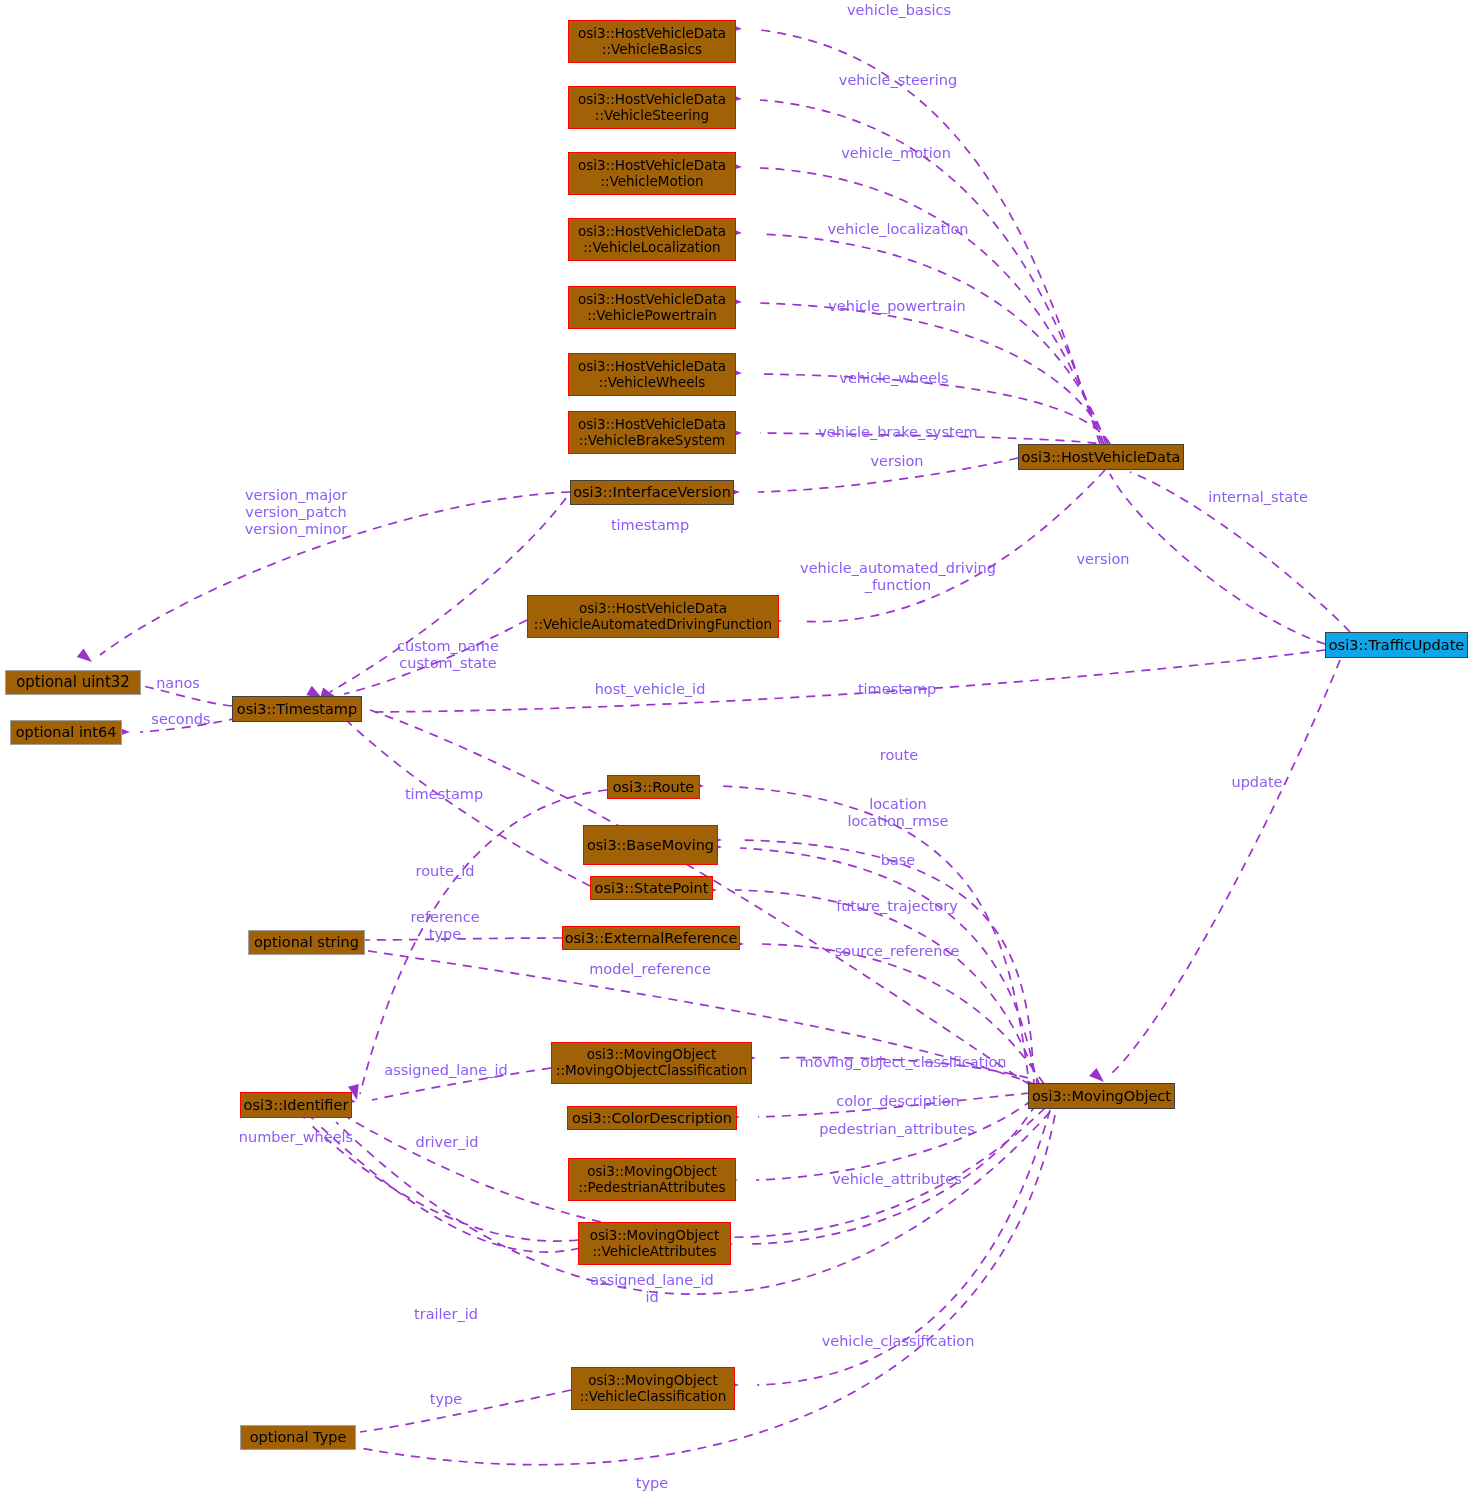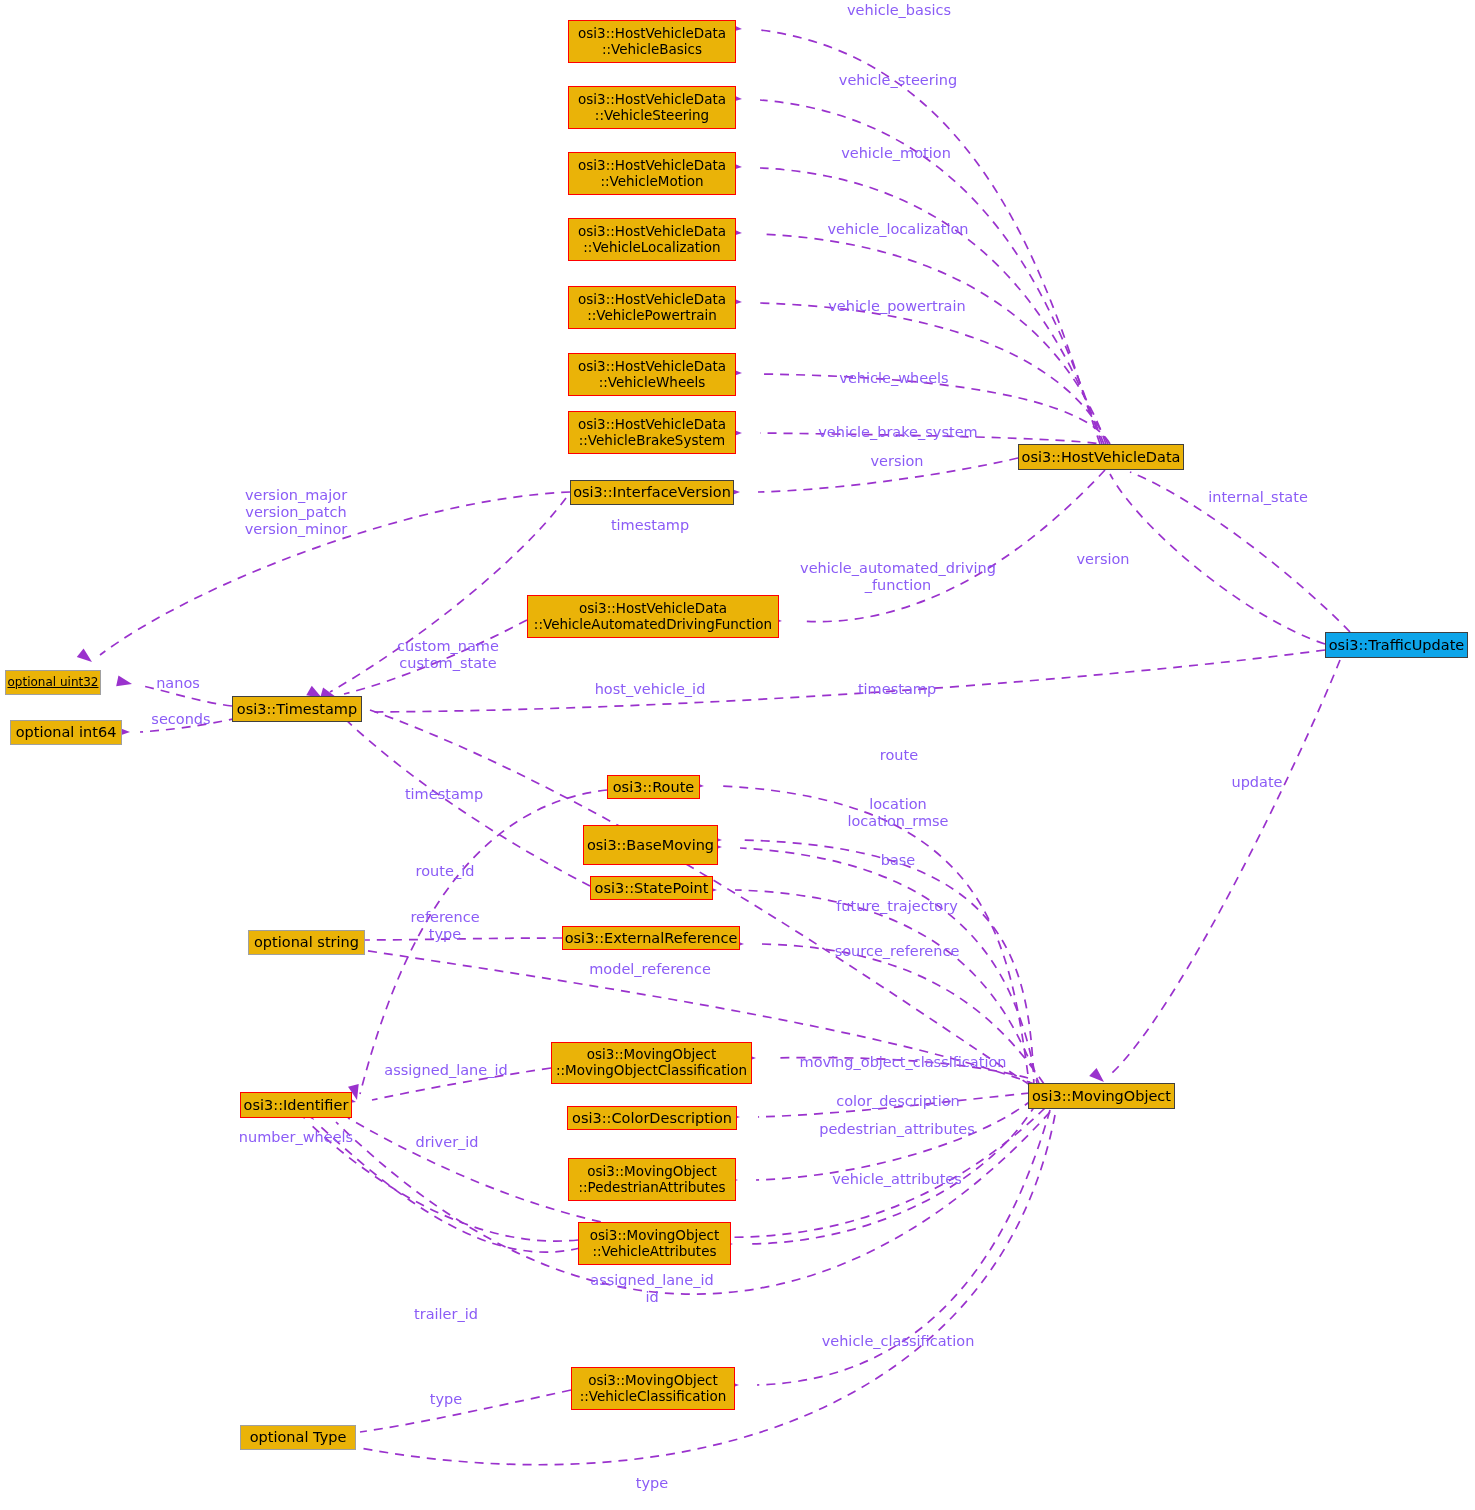--- a/index.html
+++ b/index.html
@@ -23,21 +23,21 @@
     pointer-events: none;
   }
   .node {
     position: absolute;
     box-sizing: border-box;
     display: flex;
     align-items: center;
     justify-content: center;
     text-align: center;
     color: #000000;
-    background: #eab308;
+    background: #a16207;
     line-height: 1.15;
     white-space: pre;
     z-index: 5;
   }
   .node.red {
     border: 1.6px solid #ff0000;
   }
   .node.black {
     border: 1.6px solid #404040;
   }
@@ -204,21 +204,21 @@
 ::VehiclePowertrain</div>
     <div class="node red" style="left: 568px; top: 353px; width: 168px; height: 43px; font-size: 13.5px;">osi3::HostVehicleData
 ::VehicleWheels</div>
     <div class="node red" style="left: 568px; top: 411px; width: 168px; height: 43px; font-size: 13.5px;">osi3::HostVehicleData
 ::VehicleBrakeSystem</div>
     <div class="node black" style="left: 570px; top: 480px; width: 164px; height: 25px; font-size: 14.5px;">osi3::InterfaceVersion</div>
     <div class="node black" style="left: 1018px; top: 444px; width: 166px; height: 26px; font-size: 14.5px;">osi3::HostVehicleData</div>
     <div class="node filled" style="left: 1325px; top: 632px; width: 143px; height: 26px; font-size: 14.5px;">osi3::TrafficUpdate</div>
     <div class="node red" style="left: 527px; top: 595px; width: 252px; height: 43px; font-size: 13.5px;">osi3::HostVehicleData
 ::VehicleAutomatedDrivingFunction</div>
-    <div class="node gray-border" style="left: 5px; top: 670px; width: 96px; height: 25px; font-size: 12px; text-decoration: underline;">optional uint32</div>
+    <div class="node gray-border" style="left: 5px; top: 670px; width: 136px; height: 25px; font-size: 15px;">optional uint32</div>
     <div class="node gray-border" style="left: 10px; top: 720px; width: 112px; height: 25px; font-size: 14.5px;">optional int64</div>
     <div class="node black" style="left: 232px; top: 696px; width: 130px; height: 26px; font-size: 14.5px;">osi3::Timestamp</div>
     <div class="node red" style="left: 607px; top: 775px; width: 93px; height: 24px; font-size: 14.5px;">osi3::Route</div>
     <div class="node red" style="left: 583px; top: 825px; width: 135px; height: 40px; font-size: 14.5px;">osi3::BaseMoving</div>
     <div class="node red" style="left: 590px; top: 876px; width: 123px; height: 24px; font-size: 14.5px;">osi3::StatePoint</div>
     <div class="node red" style="left: 562px; top: 926px; width: 178px; height: 24px; font-size: 14.5px;">osi3::ExternalReference</div>
     <div class="node gray-border" style="left: 248px; top: 930px; width: 117px; height: 25px; font-size: 14.5px;">optional string</div>
     <div class="node red" style="left: 551px; top: 1042px; width: 201px; height: 42px; font-size: 13.5px;">osi3::MovingObject
 ::MovingObjectClassification</div>
     <div class="node red" style="left: 240px; top: 1092px; width: 112px; height: 26px; font-size: 14.5px;">osi3::Identifier</div>

